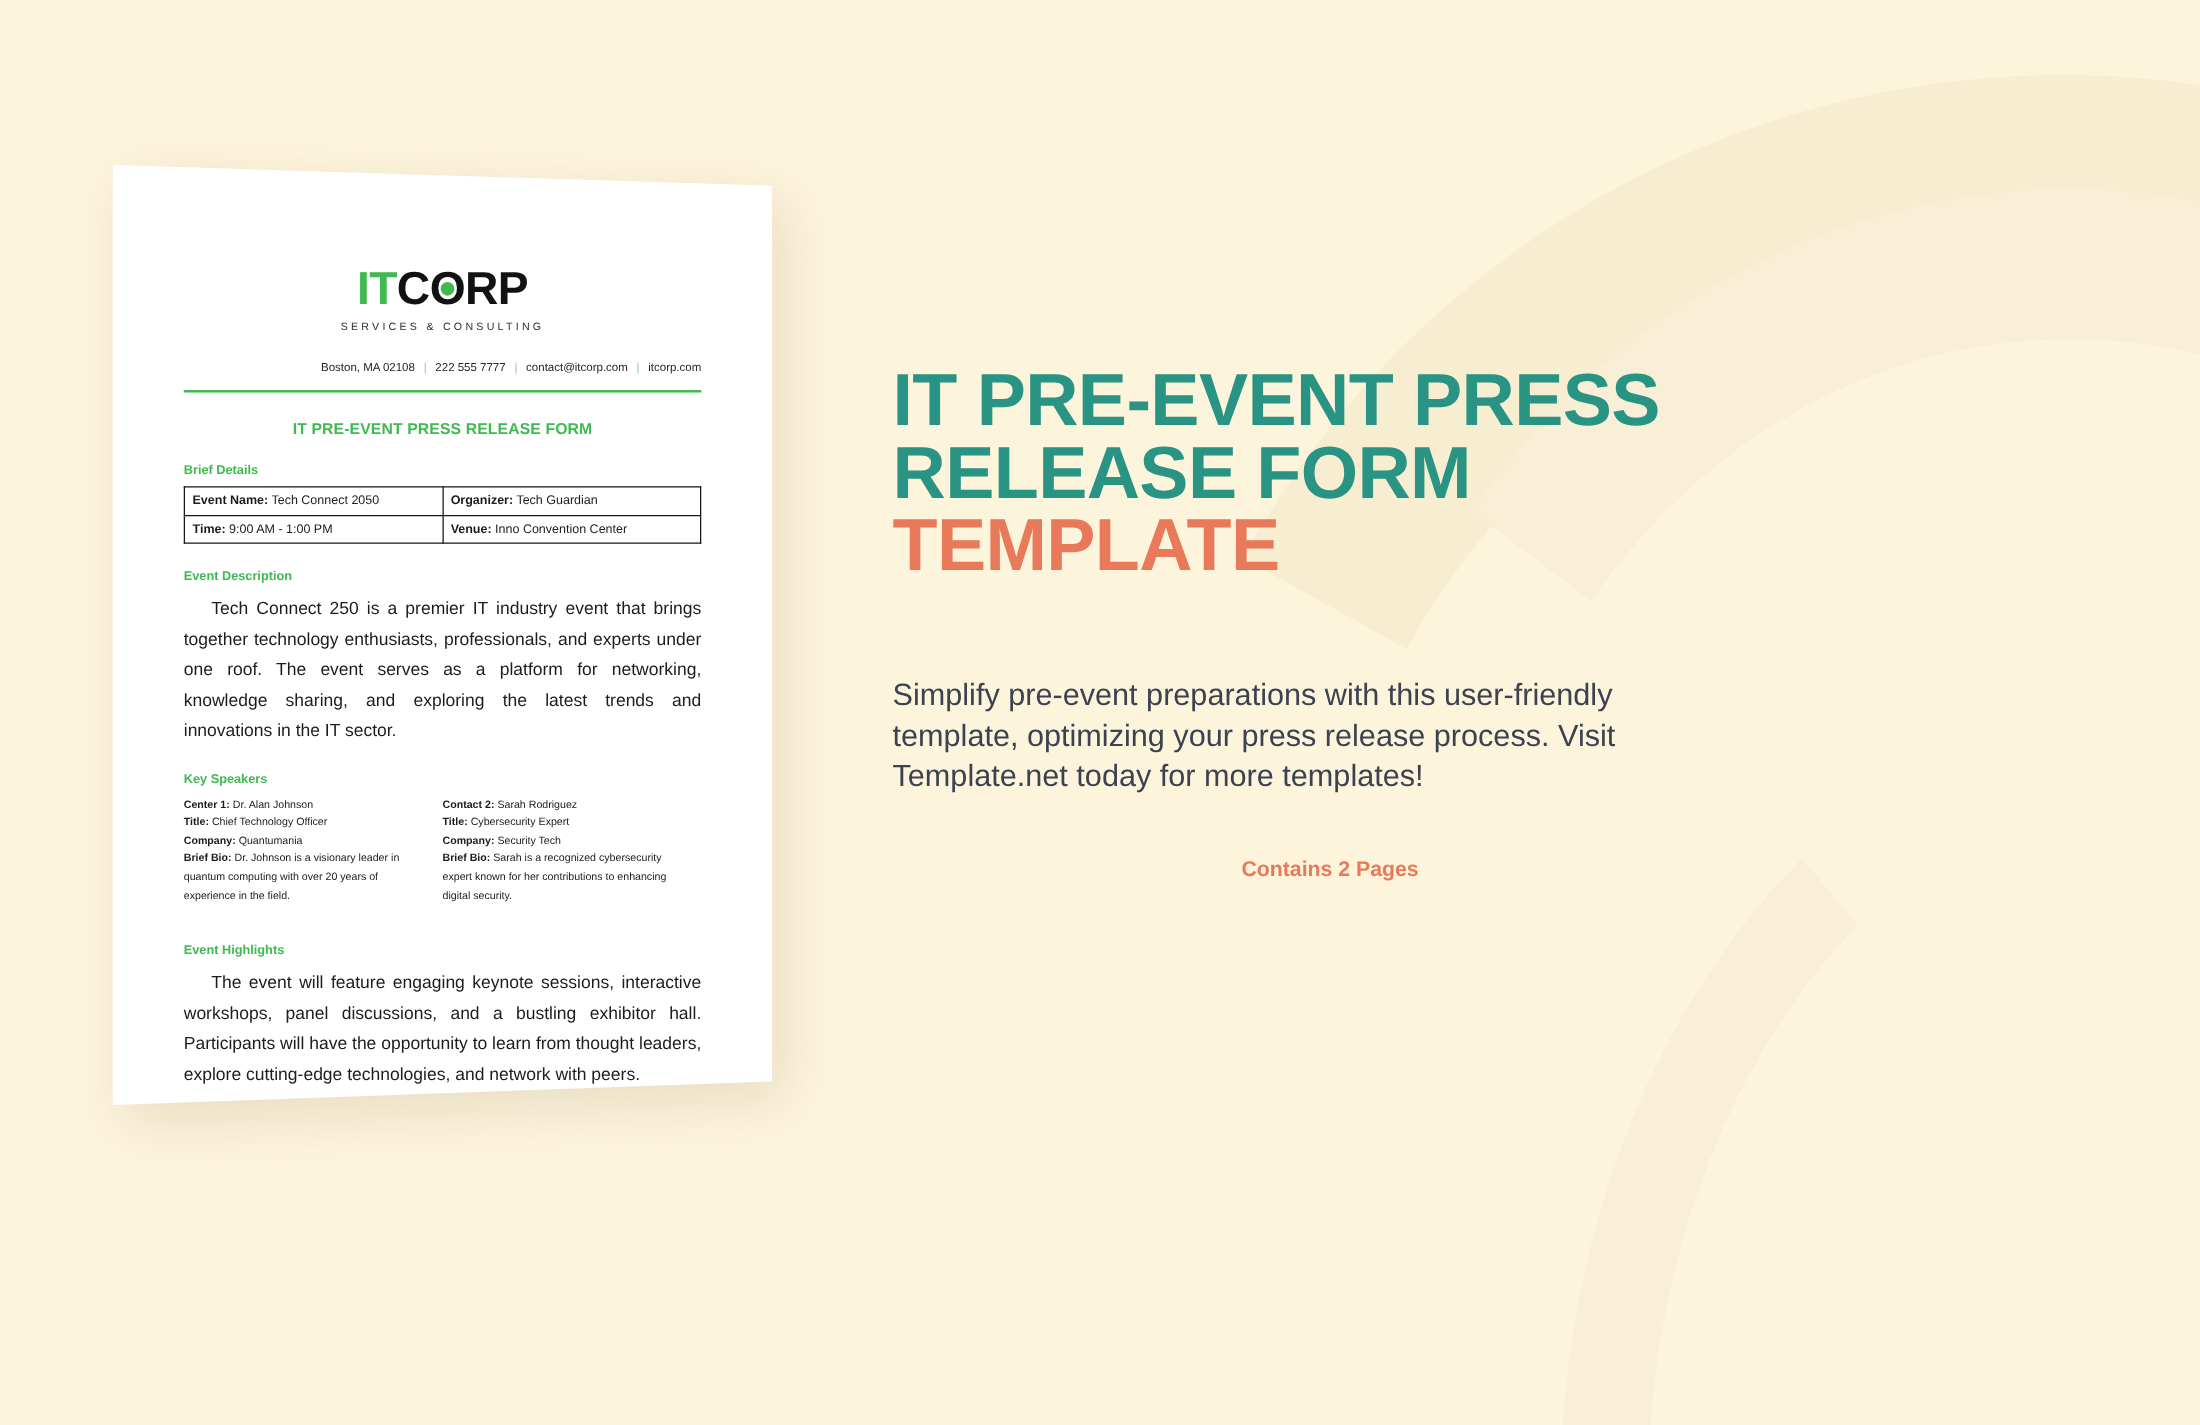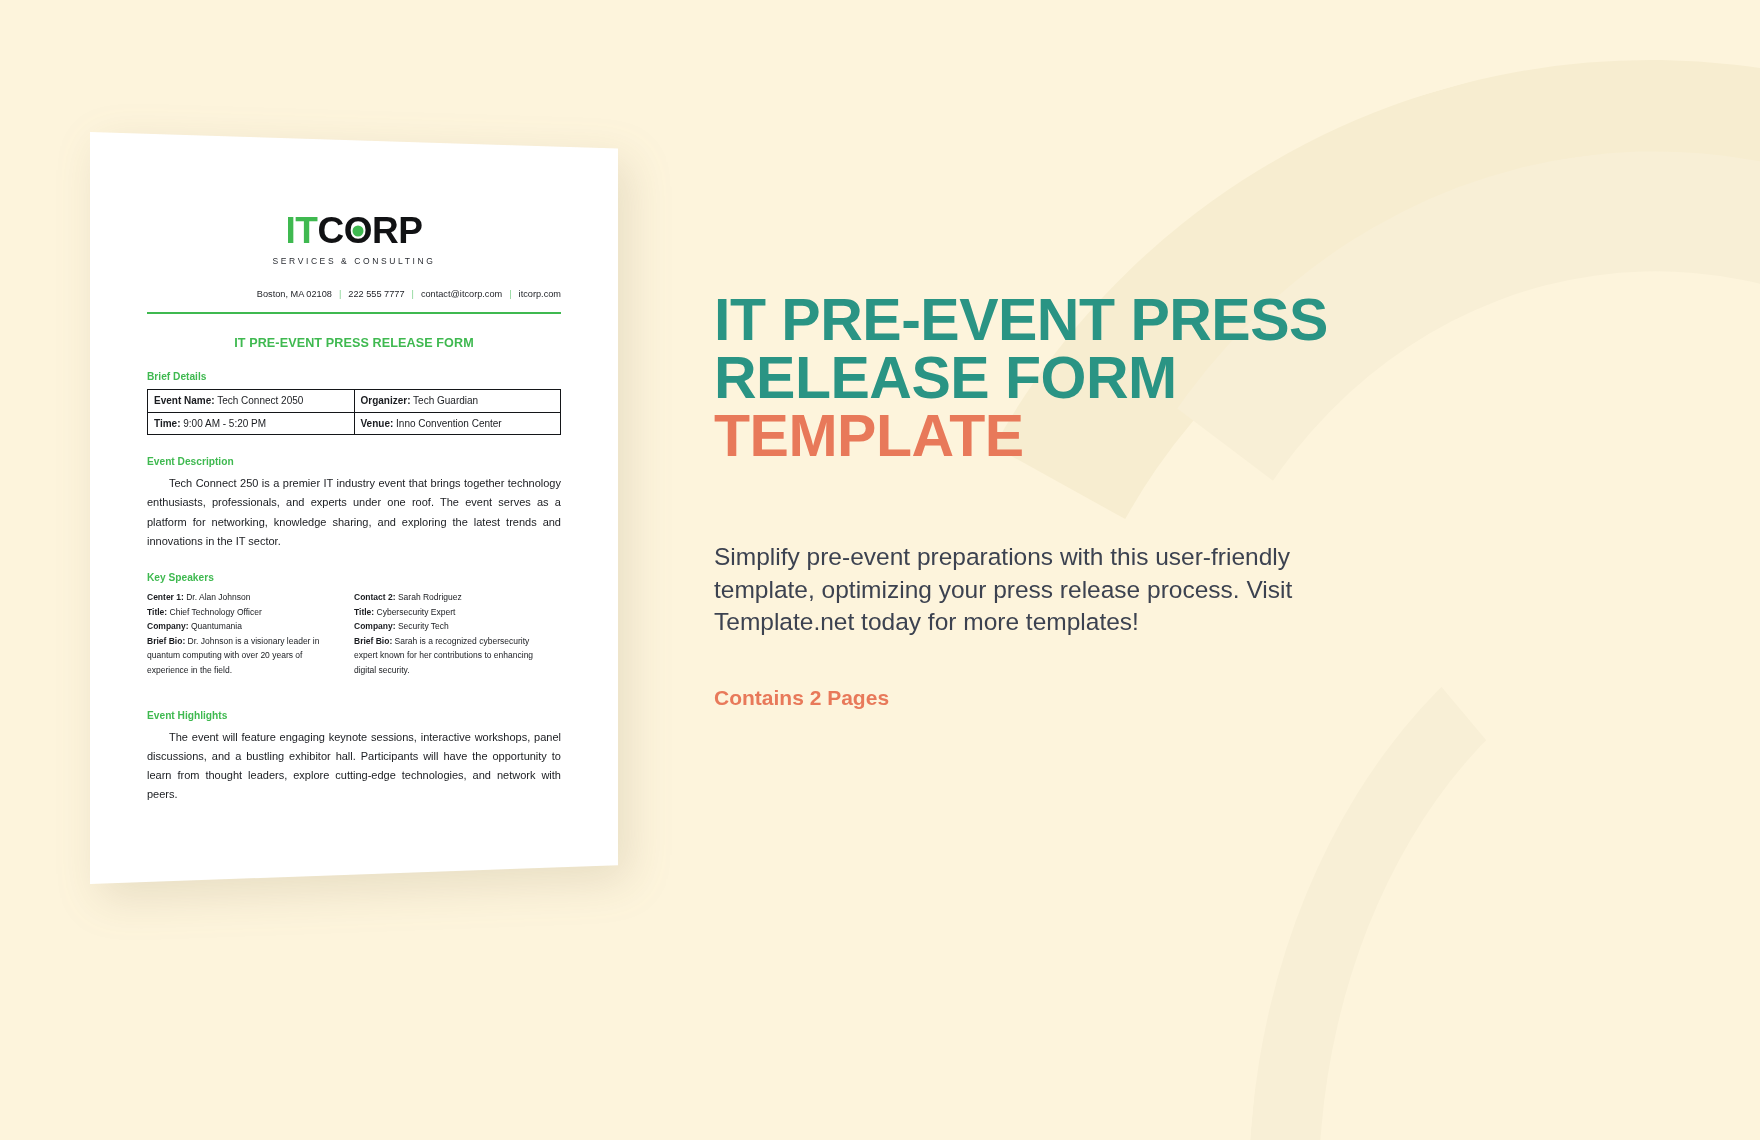--- a/index.html
+++ b/index.html
@@ -133,21 +133,21 @@
   table.details td {
     border: 1px solid #141619;
     padding: 5px 6px;
     font-size: 10px;
     color: #1A1C20;
     line-height: 1.15;
   }
   table.details td b { font-weight: 700; }
 
   .para {
-    font-size: 11px;
+    font-size: 14px;
     line-height: 1.75;
     color: #1A1C20;
     text-align: justify;
     text-indent: 22px;
   }
 
   .speakers {
     display: flex;
     gap: 0px;
   }
@@ -175,23 +175,24 @@
   .headline .tpl { color: #E8795A; display: block; }
   .blurb {
     margin-top: 76px;
     font-size: 24.5px;
     line-height: 1.32;
     color: #3C4250;
     max-width: 650px;
   }
   .pages {
     margin-top: 48px;
-    font-size: 21px;
+    font-size: 17px;
     font-weight: 700;
     color: #E8795A;
+    text-align: center;
   }
 </style>
 </head>
 <body>
 
 <div id="stage">
 
   <div class="swoosh sw1"></div>
   <div class="swoosh sw2"></div>
   <div class="swoosh sw3"></div>
@@ -213,21 +214,21 @@
 
       <div class="sec-head">Brief Details</div>
 
       <table class="details">
         <tbody>
             <tr>
           <td><b>Event Name:</b><span> Tech Connect 2050</span></td>
           <td><b>Organizer:</b><span> Tech Guardian</span></td>
         </tr>
         <tr>
-          <td><b>Time:</b><span> 9:00 AM - 5:20 PM</span></td>
+          <td><b>Time:</b><span> 9:00 AM - 1:00 PM</span></td>
           <td><b>Venue:</b><span> Inno Convention Center</span></td>
         </tr>
       </tbody>
         </table>
 
       <div class="sec-head">Event Description</div>
       <div class="para">Tech Connect 250 is a premier IT industry event that brings together technology enthusiasts, professionals, and experts under one roof. The event serves as a platform for networking, knowledge sharing, and exploring the latest trends and innovations in the IT sector.</div>
 
       <div class="sec-head">Key Speakers</div>
       <div class="speakers">

